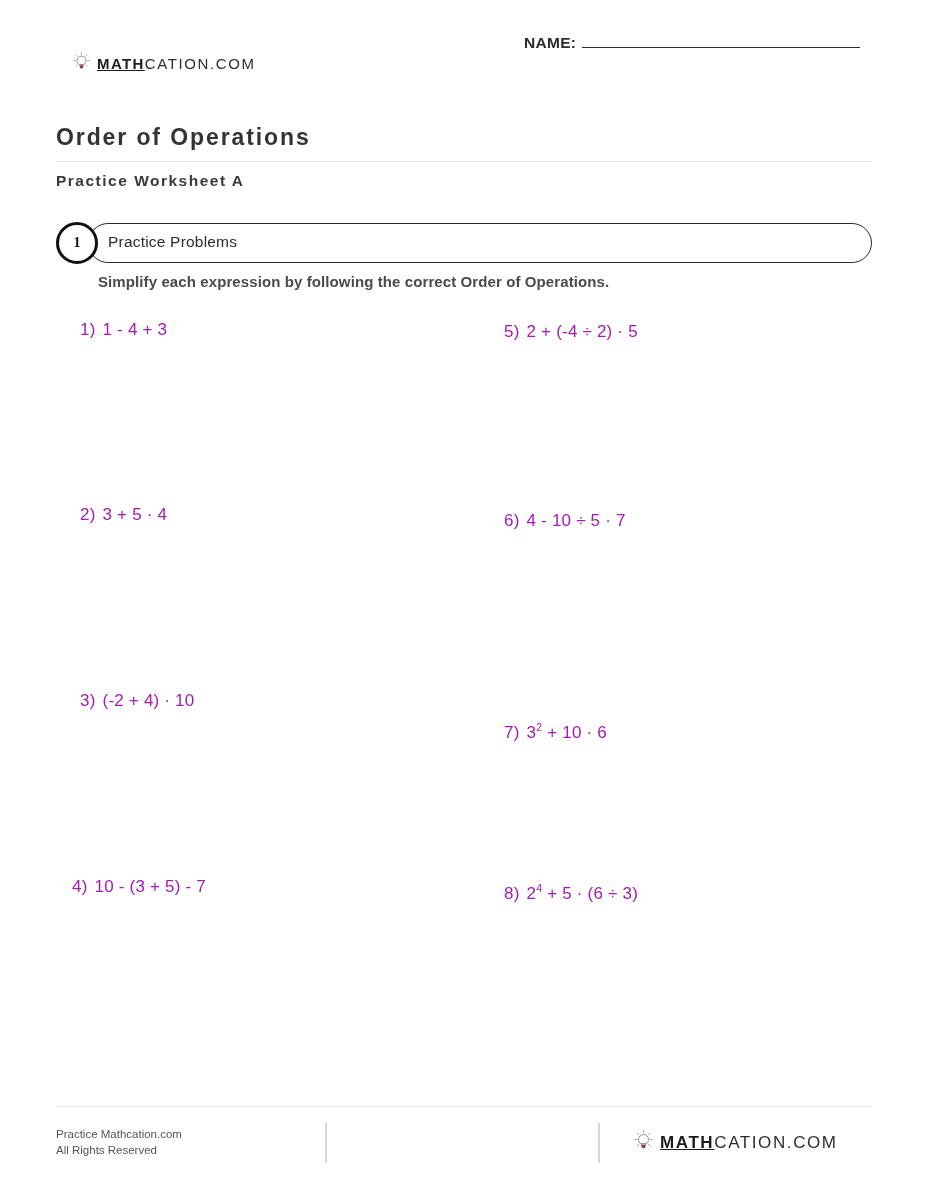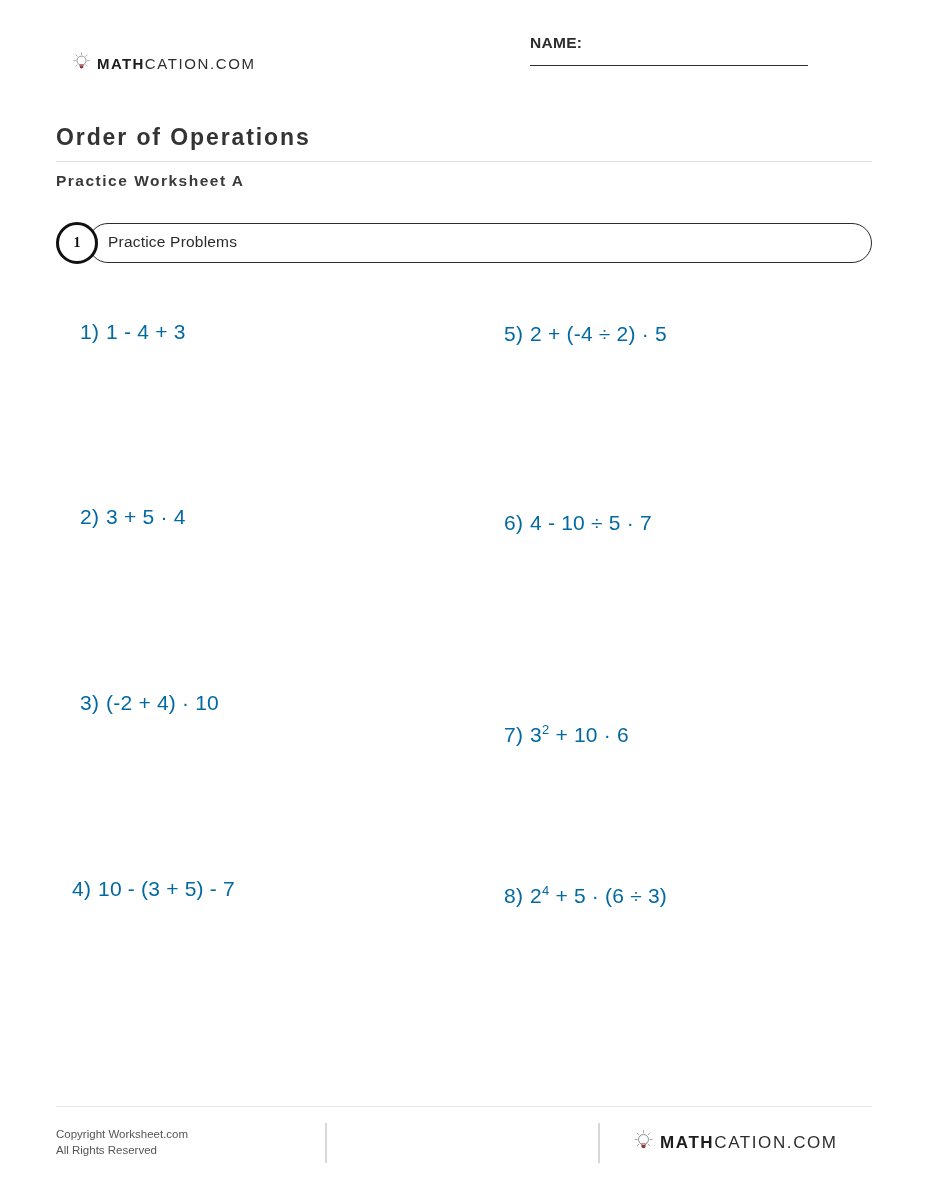--- a/index.html
+++ b/index.html
@@ -44,38 +44,37 @@
     display: inline-block;
     vertical-align: middle;
     margin-right: 7px;
   }
   .logo-text {
     font-family: "Liberation Sans", sans-serif;
     letter-spacing: 1.4px;
     color: #1c1c1c;
     font-size: 15px;
   }
-  .logo-bold { font-weight: bold; }
+  .logo-bold { font-weight: bold; text-decoration: underline; }
   .logo-light { font-weight: normal; color: #2e2e2e; letter-spacing: 1.6px; }
 
   .fields {
     position: absolute;
     left: 524px;
     top: 34px;
     width: 360px;
   }
   .field-row {
     display: flex;
     align-items: baseline;
     margin-bottom: 10px;
     font-size: 15.5px;
     font-weight: bold;
     color: #2d2d2d;
     letter-spacing: 0.3px;
-    flex-direction: column;
   }
   .field-label { white-space: nowrap; }
   .rule {
     border-bottom: 1.6px solid #2d2d2d;
     margin-left: 6px;
     height: 13px;
   }
   .rule-name { width: 278px; }
   .rule-period { width: 76px; }
   .rule-date { width: 112px; }
@@ -168,22 +167,22 @@
   .problems {
     position: absolute;
     left: 0;
     top: 0;
     width: 927px;
     height: 1200px;
     pointer-events: none;
   }
   .problem {
     position: absolute;
-    font-size: 21px;
-    color: #0369a1;
+    font-size: 17px;
+    color: #a21caf;
     white-space: nowrap;
     letter-spacing: 0.2px;
     pointer-events: auto;
     text-decoration: underline;
   }
   .pnum {
     display: inline-block;
     margin-right: 7px;
   }
   .pexpr { display: inline-block; }
@@ -289,20 +288,21 @@
 
   <div class="title">Order of Operations</div>
   <div class="divider-top"></div>
   <div class="subtitle">Practice Worksheet A</div>
 
   <div class="section">
     <div class="pill"></div>
     <div class="pill-label">Practice Problems</div>
     <div class="badge">1</div>
   </div>
+  <div class="instructions">Simplify each expression by following the correct Order of Operations.</div>
 
   <div class="problems">
 
     <div class="problem" style="left:80px; top:320px;">
       <span class="pnum">1)</span><span class="pexpr">1 - 4 + 3</span>
     </div>
 
     <div class="problem" style="left:80px; top:505px;">
       <span class="pnum">2)</span><span class="pexpr">3 + 5 · 4</span>
     </div>
@@ -329,21 +329,21 @@
 
     <div class="problem" style="left:504px; top:884px;">
       <span class="pnum">8)</span><span class="pexpr"><span>2</span><sup>4</sup><span> + 5 · (6 ÷ 3)</span></span>
     </div>
 
   </div>
 
   <div class="divider-bottom"></div>
   <div class="footer">
     <div class="copyright">
-      <div>Copyright Worksheet.com</div>
+      <div>Practice Mathcation.com</div>
       <div>All Rights Reserved</div>
     </div>
 
     <div class="vbar vbar-1"></div>
 
 
     <div class="vbar vbar-2"></div>
   </div>
 
   <div class="logo logo-foot">

